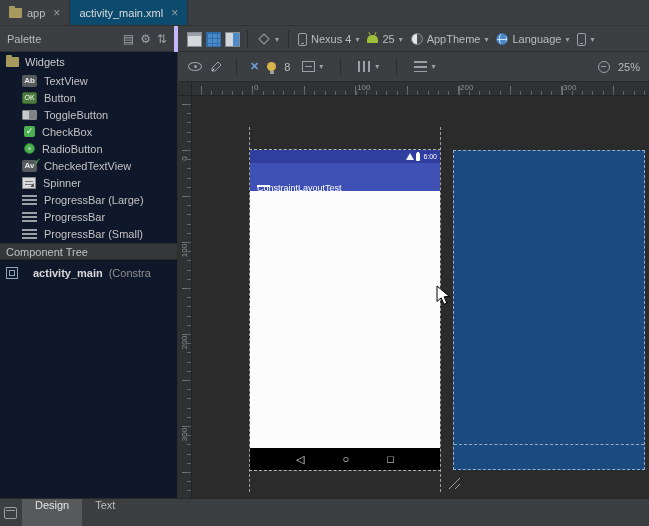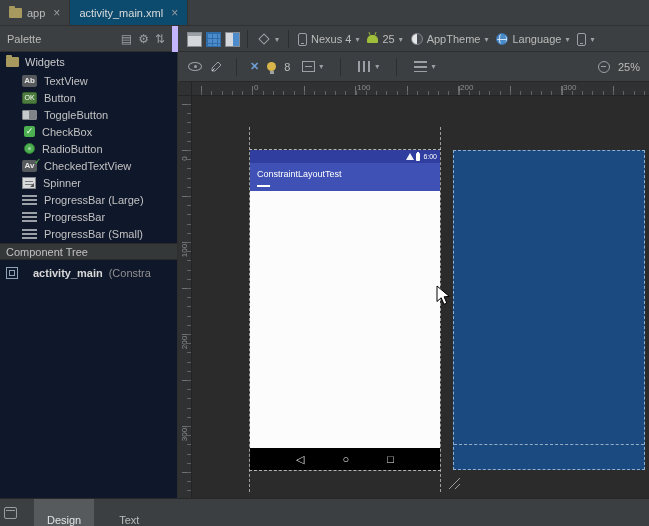--- a/index.html
+++ b/index.html
@@ -10,21 +10,21 @@
   
   .file-tabs { position:absolute; left:0; top:0; width:649px; height:26px; background:#3c3f41; border-bottom:1px solid #313131; display:flex; }
   .ftab { display:flex; align-items:center; gap:5px; padding:0 9px; color:#bbb; border-right:1px solid #313131; cursor:pointer; }
   .ftab.active { background:#0c4a6e; color:#dcdcdc; }
   .ftab .close { color:#9a9da0; font-size:12px; line-height:10px; margin-left:3px; }
   .icon-folder { width:13px; height:10px; background:#a8995f; border-radius:1px; position:relative; display:inline-block; }
   .icon-folder::before { content:""; position:absolute; left:0; top:-2px; width:6px; height:2px; background:#a8995f; border-radius:1px 1px 0 0; }
 
   
   .toolbar1 { position:absolute; left:0; top:26px; width:649px; height:26px; background:#3c3f41; border-bottom:1px solid #2e2e2e; }
-  .palette-header { position:absolute; left:0; top:0; width:178px; height:26px; display:flex; align-items:center; padding:0 7px; border-right:6px solid #c4b5fd; }
+  .palette-header { position:absolute; left:0; top:0; width:178px; height:26px; display:flex; align-items:center; padding:0 7px; border-right:4px solid #c4b5fd; }
   .palette-header .grow { flex:1; }
   .hicon { color:#9aa0a6; font-size:12px; margin-left:6px; cursor:pointer; }
   .dtb1 { position:absolute; left:179px; top:0; right:0; height:26px; display:flex; align-items:center; padding:0 6px; }
   .sep { width:1px; height:18px; background:#2e2e2e; margin:0 5px; flex:0 0 auto; }
   .tctl { display:flex; align-items:center; gap:4px; padding:0 4px; height:22px; color:#bbb; cursor:pointer; white-space:nowrap; }
   .dd { color:#9aa0a6; font-size:8px; }
   .vicon { width:15px; height:15px; display:inline-block; margin:0 2px; cursor:pointer; }
   .vicon-design { background:linear-gradient(to bottom,#9aa0a6 0 3px,#d4d8db 3px); border:1px solid #858b90; }
   .vicon-blueprint { background-color:#4d8ccc; border:1px solid #2f6ca8;
       background-image:linear-gradient(#2f6ca8 1px,transparent 1px),linear-gradient(90deg,#2f6ca8 1px,transparent 1px); background-size:5px 5px; }
@@ -92,35 +92,35 @@
   .surface { position:absolute; left:192px; top:96px; width:457px; height:402px; background:#2b2b2b; overflow:hidden; }
   .guide-v { position:absolute; width:0; border-left:1px dashed #9e9e9e; }
   .guide-h { position:absolute; height:0; border-top:1px dashed #b5b5b5; }
   .canvas { position:absolute; left:58px; top:54px; width:190px; height:320px; background:#fcfcfc; display:flex; flex-direction:column; cursor:pointer; }
   .statusbar { height:13px; background:#303f9f; display:flex; align-items:center; justify-content:flex-end; gap:2px; padding-right:3px; }
   .icon-wifi { width:0; height:0; border-left:4px solid transparent; border-right:4px solid transparent; border-bottom:7px solid #fff; opacity:.95; }
   .icon-batt { width:4px; height:8px; background:#fff; border-radius:1px; position:relative; }
   .icon-batt::before { content:""; position:absolute; top:-1px; left:1px; width:2px; height:1px; background:#fff; }
   .statustime { color:#fff; font-size:7px; margin-left:1px; }
   .appbar { height:28px; background:#3f51b5; position:relative; }
-  .appbar-title { color:#fff; font-size:9px; padding:6px 0 0 7px; }
+  .appbar-title { color:#fff; font-size:9px; padding:20px 0 0 7px; }
   .appbar-dash { position:absolute; left:7px; bottom:4px; width:13px; height:2px; background:#fff; }
   .canvas-content { flex:1; background:#fcfcfc; }
   .navbar { height:22px; background:#000; display:flex; align-items:center; justify-content:center; gap:38px; }
   .navglyph { color:#e8e8e8; font-size:11px; line-height:1; }
   .blueprint { position:absolute; left:261px; top:54px; width:192px; height:320px; background:#1a4a80; border:1px dashed #8fb0d0; cursor:pointer; }
   .bp-line { position:absolute; left:0; right:0; bottom:24px; border-top:1px dashed rgba(255,255,255,.55); }
   .resize-handle { position:absolute; left:256px; top:381px; cursor:nwse-resize; }
   .cursor { position:absolute; left:244px; top:189px; pointer-events:none; }
 
   
   .bottom-bar { position:absolute; left:0; top:498px; width:649px; height:28px; background:#3c3f41; border-top:1px solid #282828; display:flex; align-items:stretch; }
   .icon-window { width:13px; height:12px; border:1px solid #9a9da0; border-radius:2px; position:relative; margin:8px 5px 0 4px; cursor:pointer; }
   .icon-window::before { content:""; position:absolute; left:1px; right:1px; top:2px; height:1px; background:#9a9da0; }
-  .btab { display:flex; align-items:flex-end; padding:0 13px; color:#bbb; cursor:pointer;margin-left:12px; }
+  .btab { display:flex; align-items:flex-start; padding:0 13px; color:#bbb; cursor:pointer; }
   .btab.active { background:#565a5c; color:#e2e2e2; }
 </style>
 </head>
 <body>
 
 <div class="app-window">
 
   <div class="file-tabs">
     <div class="ftab">
       <span class="icon-folder"></span>

